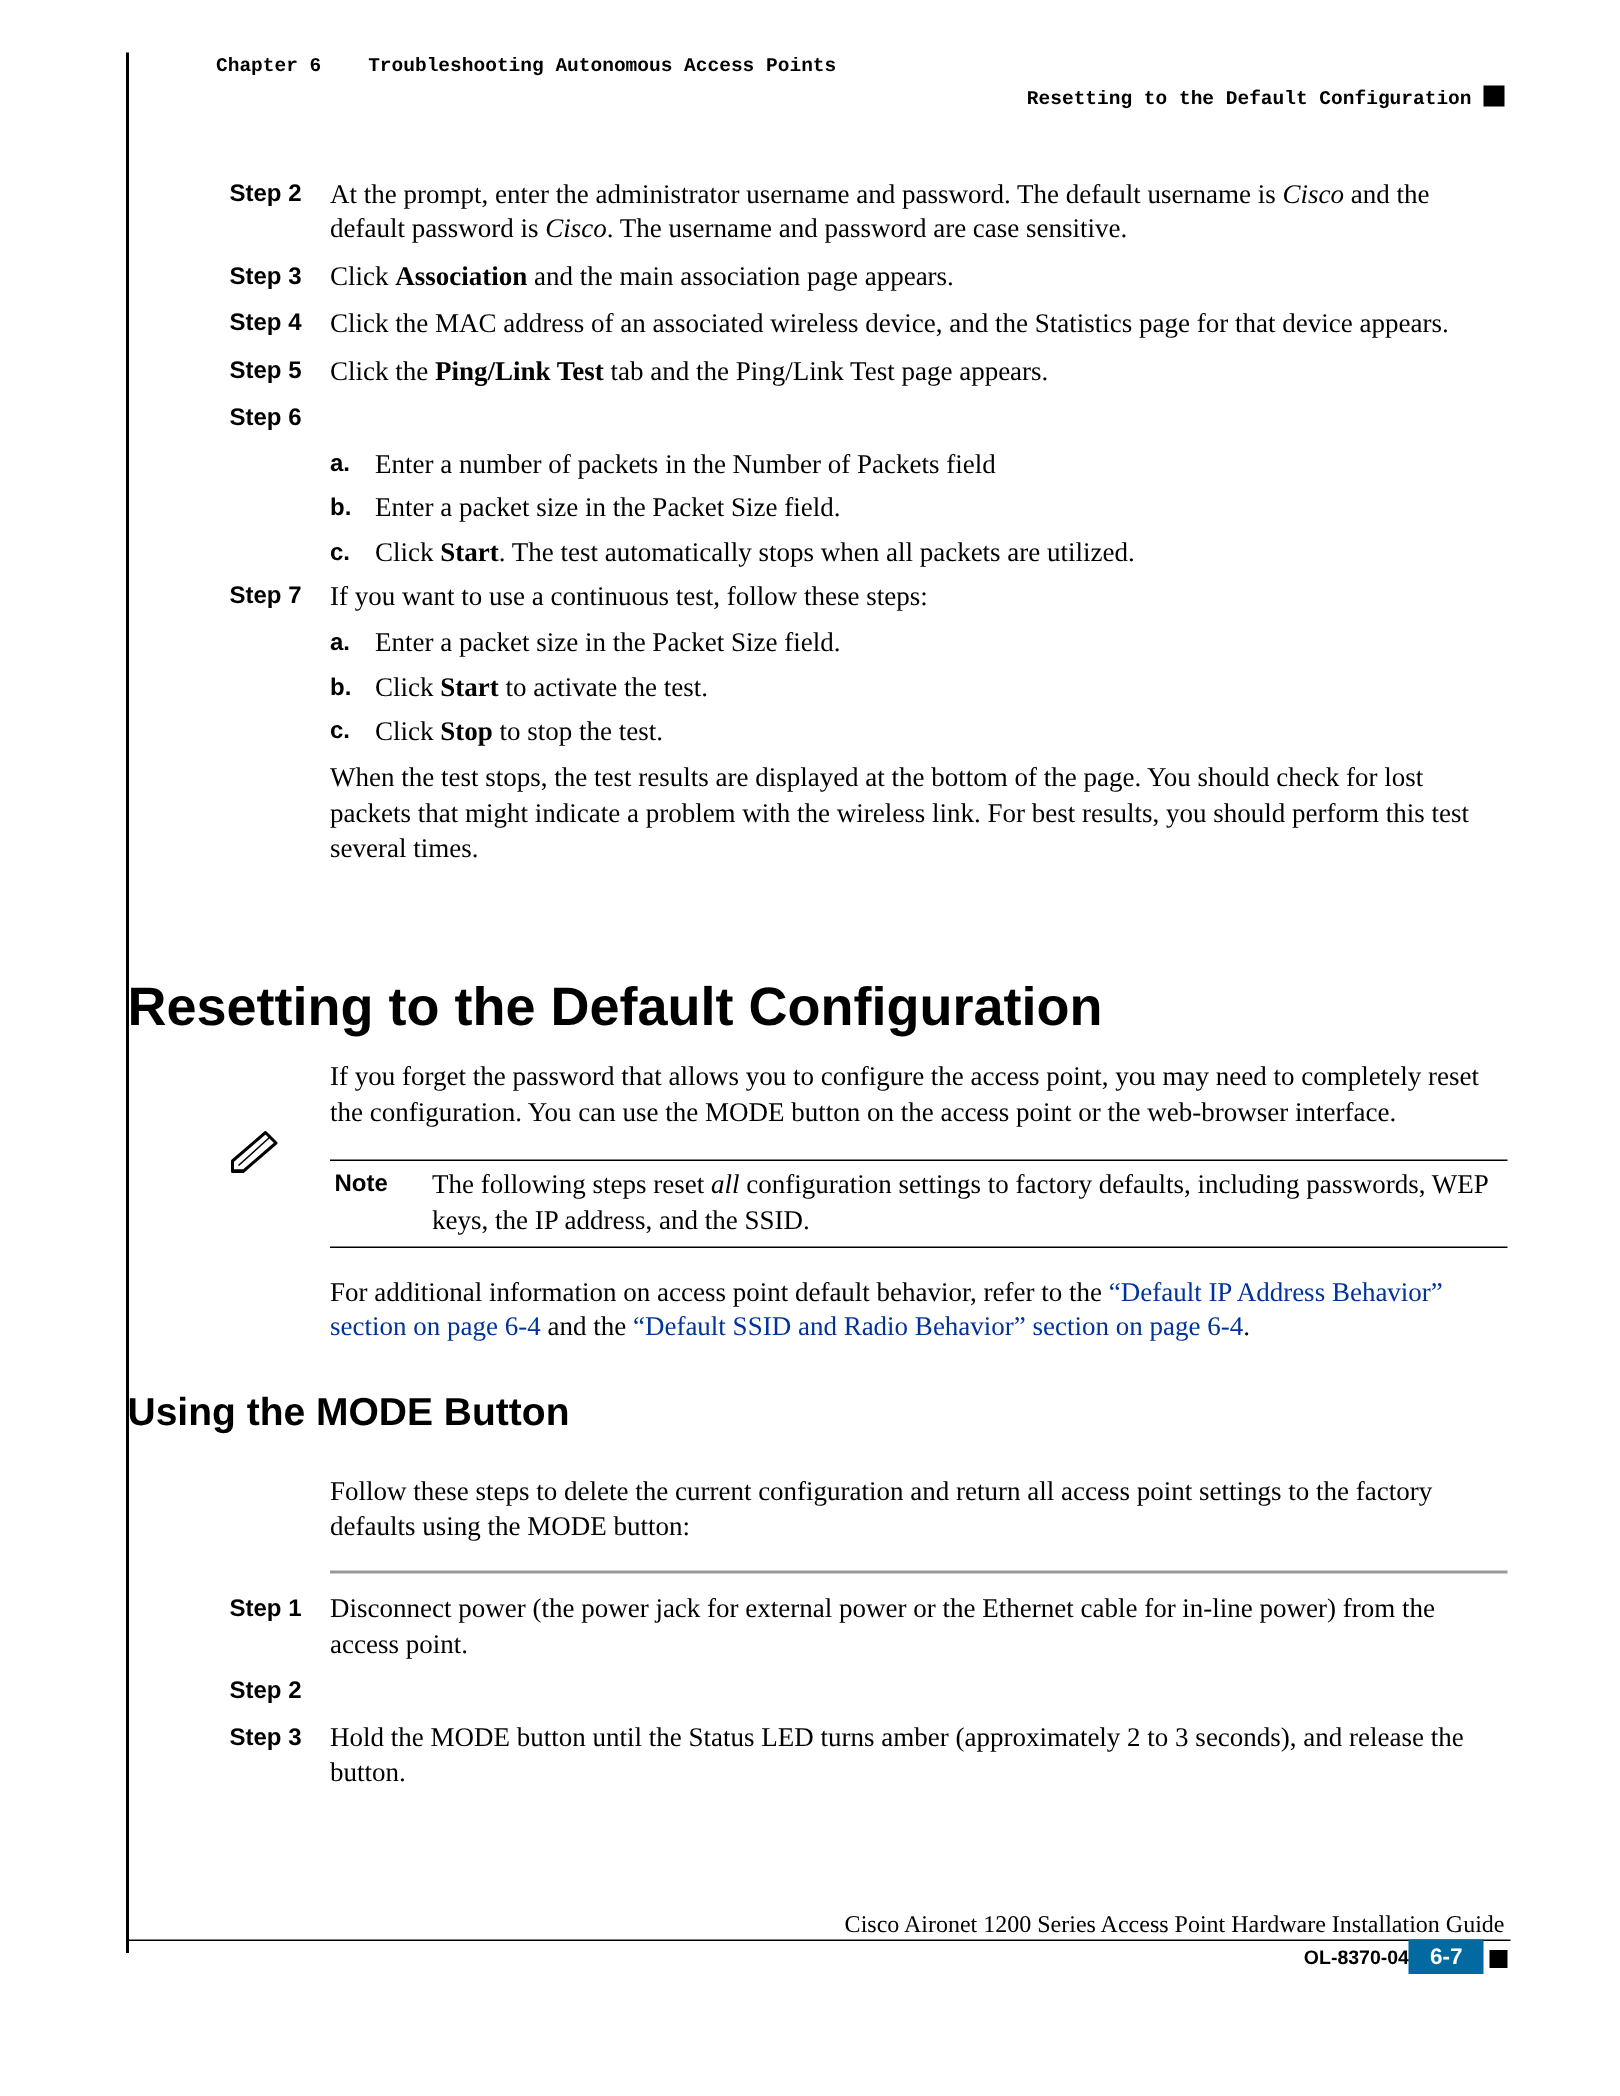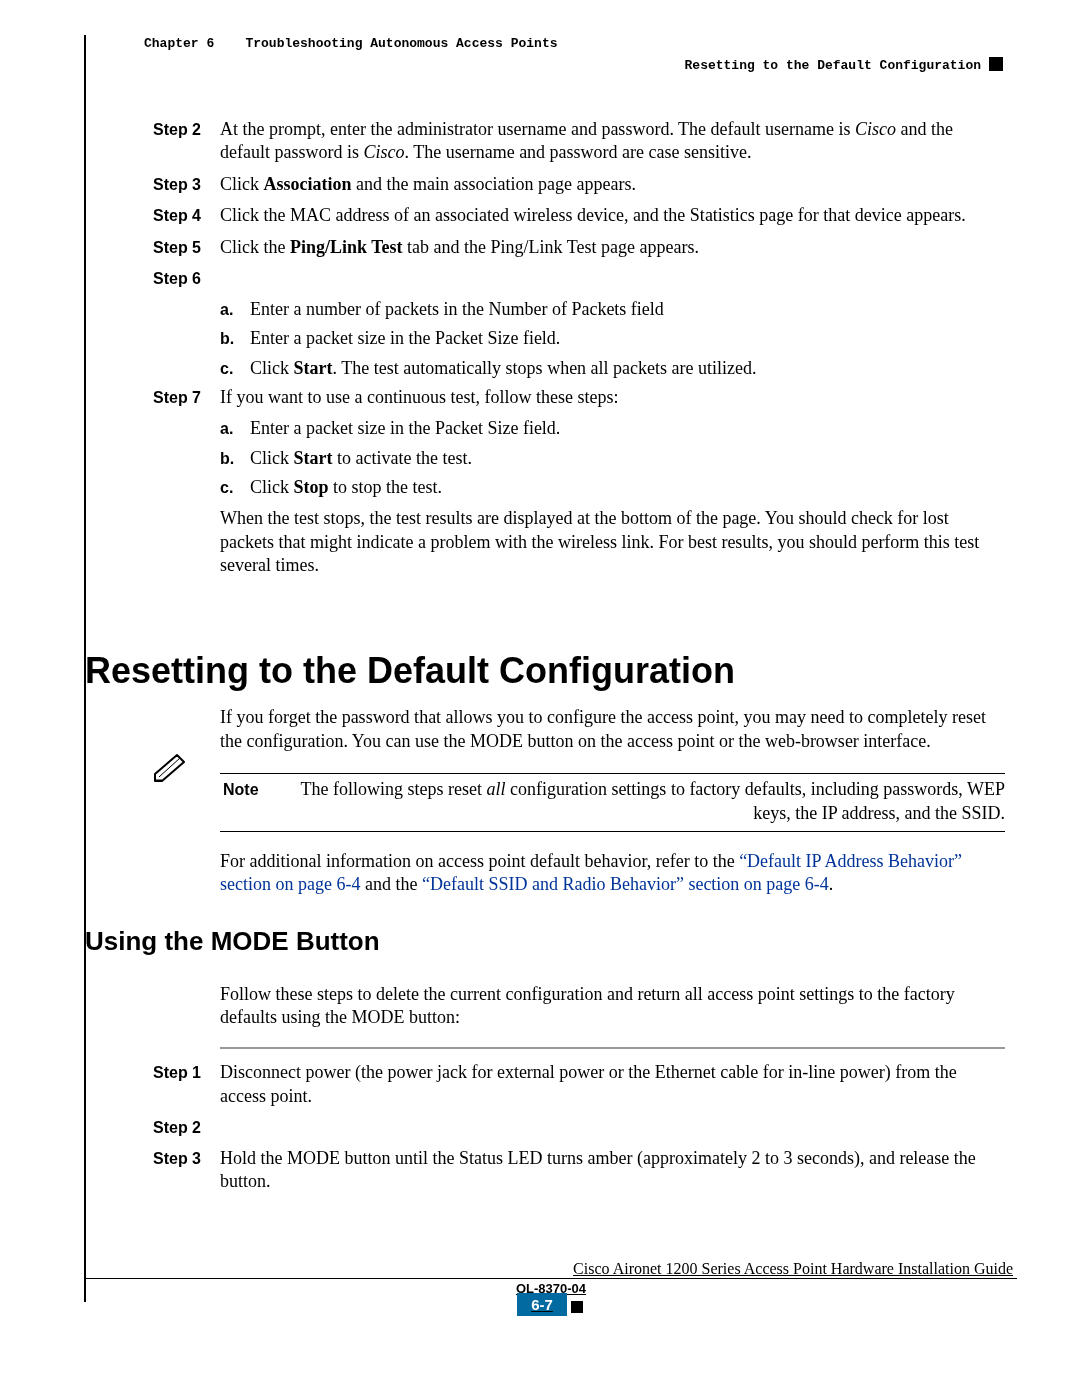--- a/index.html
+++ b/index.html
@@ -143,55 +143,52 @@
   .note-label {
     width: 65px;
     flex-shrink: 0;
     font-family: Arial, Helvetica, sans-serif;
     font-weight: bold;
     font-size: 16px;
     padding-top: 2px;
   }
   .note-body {
     flex: 1;
-    text-align: right;
   }
   .pencil-svg {
     position: absolute;
     left: 68px;
     top: -26px;
   }
   .step-rule {
     margin-left: 135px;
     border-top: 2px solid #999;
     margin-top: 18px;
     margin-bottom: 12px;
   }
   .link { color: #003399; }
   b.sans { font-family: inherit; font-weight: bold; }
   i { font-style: italic; }
   .footer {
     position: absolute;
     left: 85px;
-    right: 63px;
+    right: 73px;
     bottom: 84px;
-    text-decoration: underline;
   }
   .footer-rule {
     border-top: 1.5px solid #000;
     margin-bottom: 2px;
   }
   .footer-row {
     display: flex;
-    justify-content: space-between;
+    justify-content: flex-end;
     align-items: center;
     font-family: Arial, Helvetica, sans-serif;
     font-size: 13px;
     font-weight: bold;
-    flex-direction: column;
   }
   .footer-guide {
     text-align: right;
     padding-right: 4px;
   }
   .page-badge {
     background: #0369a1;
     color: #fff;
     padding: 3px 14px;
     font-family: Arial, Helvetica, sans-serif;

